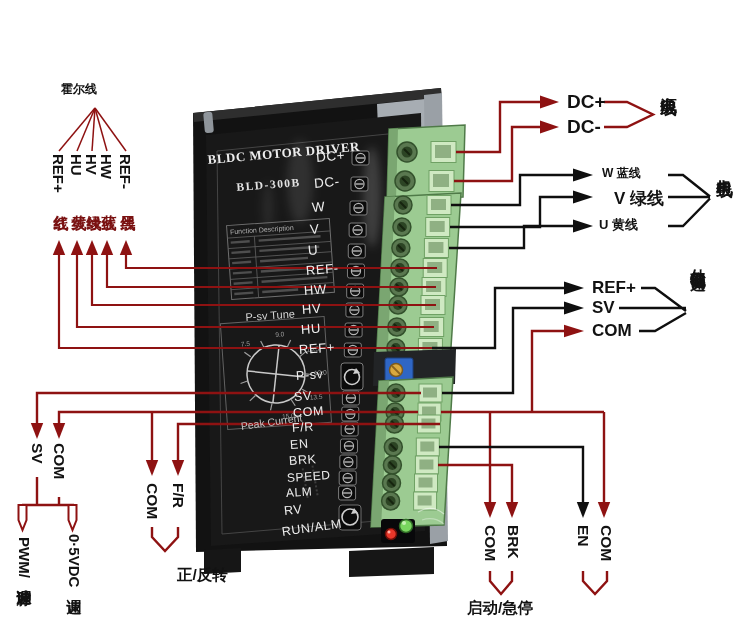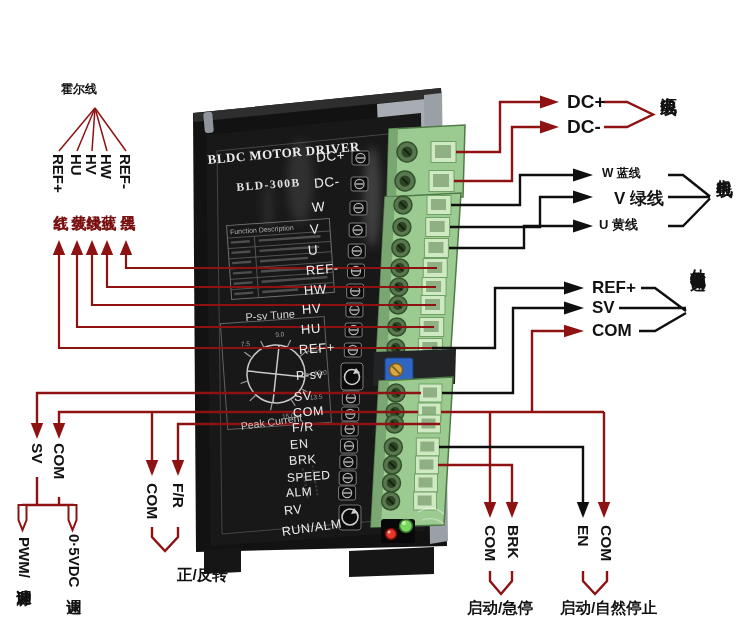--- a/index.html
+++ b/index.html
@@ -437,15 +437,14 @@
   <div class="lbl v" style="left:143px;top:483px;font-size:15.5px;letter-spacing:0;">COM</div>
   <div class="lbl v" style="left:169px;top:483px;font-size:15.5px;letter-spacing:0;">F/R</div>
   <div class="lbl" style="left:133px;top:565px;font-size:15.5px;margin-left:44px;">正/反转</div>
 
   <div class="lbl v" style="left:481px;top:525px;font-size:15.5px;letter-spacing:0;">COM</div>
   <div class="lbl v" style="left:504px;top:525px;font-size:15.5px;letter-spacing:0;">BRK</div>
   <div class="lbl" style="left:467px;top:598px;font-size:15.5px;">启动/急停</div>
 
   <div class="lbl v" style="left:574px;top:525px;font-size:15.5px;letter-spacing:0;">EN</div>
   <div class="lbl v" style="left:597px;top:525px;font-size:15.5px;letter-spacing:0;">COM</div>
-  <div class="lbl" style="left:560px;top:598px;font-size:15.5px;">启动/自然停止</div>
 
 </div>
 
 </body></html>

